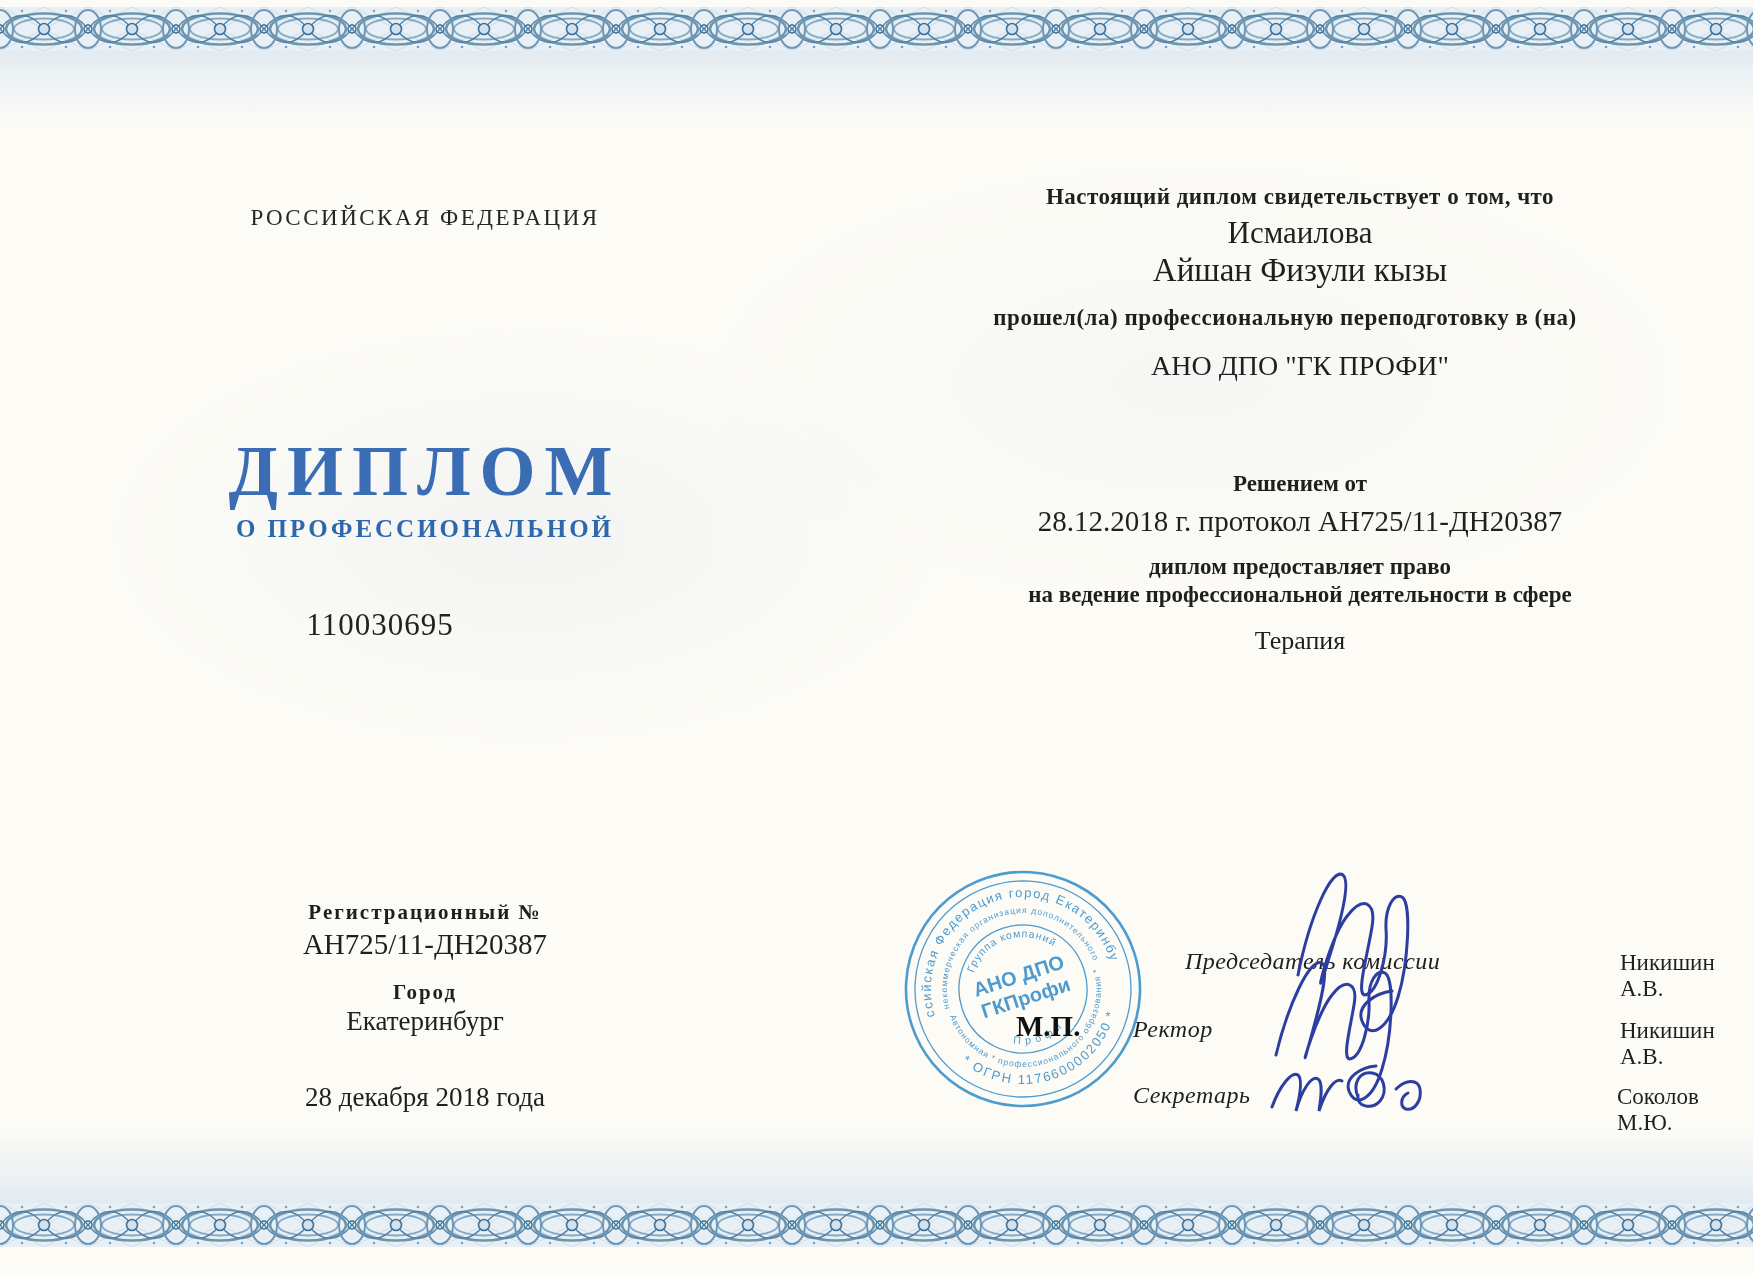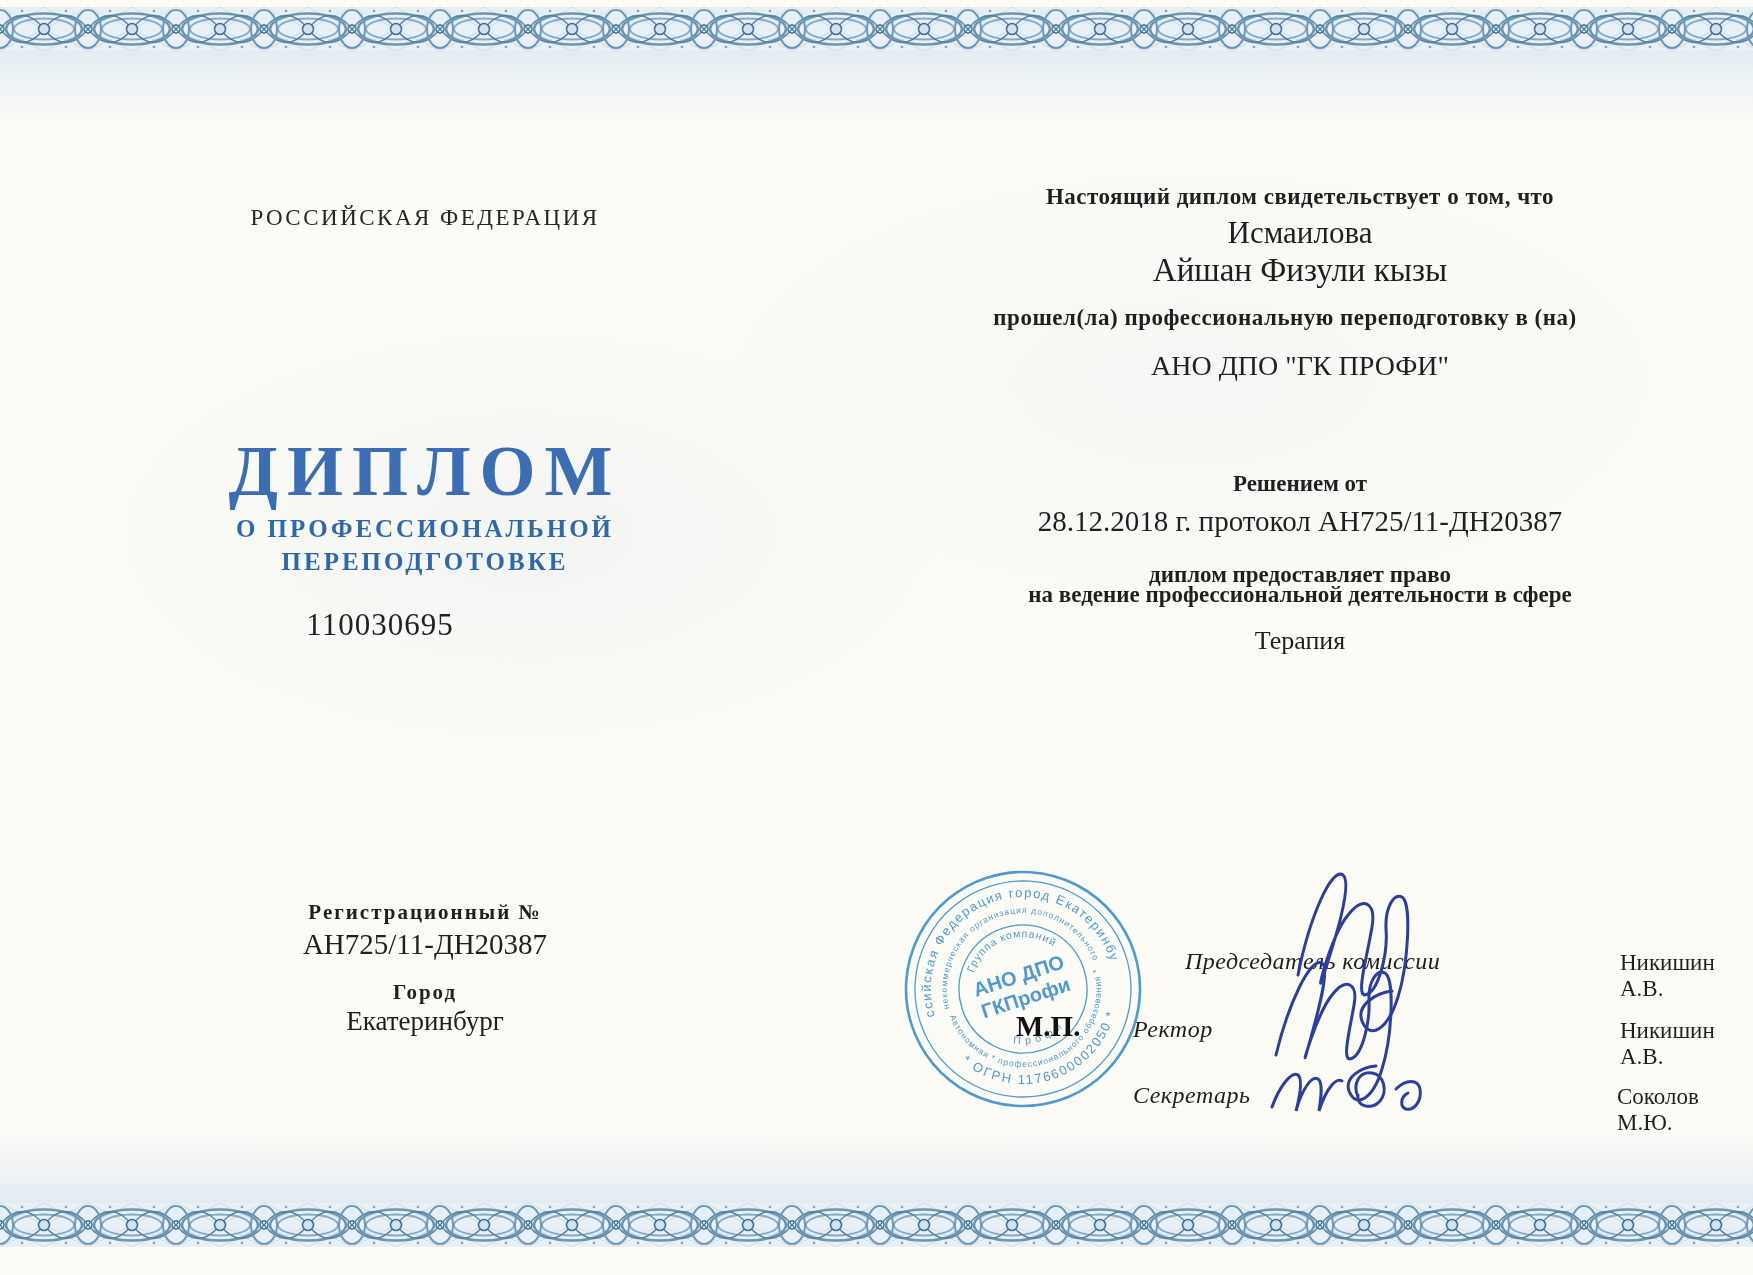--- a/index.html
+++ b/index.html
@@ -40,21 +40,21 @@
   .date-label{left:125px;top:1056px;width:600px;font-size:21px;font-weight:bold;letter-spacing:2px;}
   .date-value{left:125px;top:1082px;width:600px;font-size:27px;}
 
   .st-intro{left:930px;top:184px;width:740px;font-size:23px;font-weight:bold;letter-spacing:.5px;}
   .st-surname{left:930px;top:215px;width:740px;font-size:31px;}
   .st-name{left:930px;top:252px;width:740px;font-size:33px;}
   .st-completion{left:915px;top:305px;width:740px;font-size:23px;font-weight:bold;letter-spacing:.5px;}
   .st-org{left:930px;top:350px;width:740px;font-size:28px;}
   .st-decision-label{left:930px;top:471px;width:740px;font-size:23px;font-weight:bold;}
   .st-decision{left:930px;top:505px;width:740px;font-size:29px;}
-  .st-rights1{left:930px;top:554px;width:740px;font-size:23px;font-weight:bold;margin-top:8px;}
+  .st-rights1{left:930px;top:554px;width:740px;font-size:23px;font-weight:bold;}
   .st-rights2{left:930px;top:582px;width:740px;font-size:23px;font-weight:bold;}
   .st-field{left:930px;top:626px;width:740px;font-size:26px;}
 
   .sig-label{font-size:24px;font-style:italic;letter-spacing:.5px;}
   .sig-name{font-size:23px;}
   .lbl-chairman{left:1185px;top:948px;}
   .nm-chairman{left:1620px;top:950px;}
   .lbl-rector{left:1133px;top:1016px;}
   .nm-rector{left:1620px;top:1018px;}
   .lbl-secretary{left:1133px;top:1082px;}
@@ -97,27 +97,27 @@
   <div class="wash-top"></div>
   <div class="wash-bottom"></div>
   <svg class="band band-bottom">
       <rect width="1753" height="44" fill="url(#guill)"></rect>
     </svg>
 
   <div class="abs ctr issuer-country">РОССИЙСКАЯ ФЕДЕРАЦИЯ</div>
 
   <div class="abs ctr dip-title">ДИПЛОМ</div>
   <div class="abs ctr dip-sub1">О ПРОФЕССИОНАЛЬНОЙ</div>
-  <div class="abs ctr dip-sub2">ПЕРЕПОДГОТОВКЕ</div>
   <div class="abs ctr dip-number">110030695</div>
 
   <div class="abs ctr reg-label">Регистрационный №</div>
   <div class="abs ctr reg-number">АН725/11-ДН20387</div>
   <div class="abs ctr city-label">Город</div>
   <div class="abs ctr city-value">Екатеринбург</div>
+  <div class="abs ctr date-value">28 декабря 2018 года</div>
 
   <div class="abs ctr st-intro">Настоящий диплом свидетельствует о том, что</div>
   <div class="abs ctr st-surname">Исмаилова</div>
   <div class="abs ctr st-name">Айшан Физули кызы</div>
   <div class="abs ctr st-completion">прошел(ла) профессиональную переподготовку в (на)</div>
   <div class="abs ctr st-org">АНО ДПО "ГК ПРОФИ"</div>
   <div class="abs ctr st-decision-label">Решением от</div>
   <div class="abs ctr st-decision">28.12.2018 г. протокол АН725/11-ДН20387</div>
   <div class="abs ctr st-rights1">диплом предоставляет право</div>
   <div class="abs ctr st-rights2">на ведение профессиональной деятельности в сфере</div>

